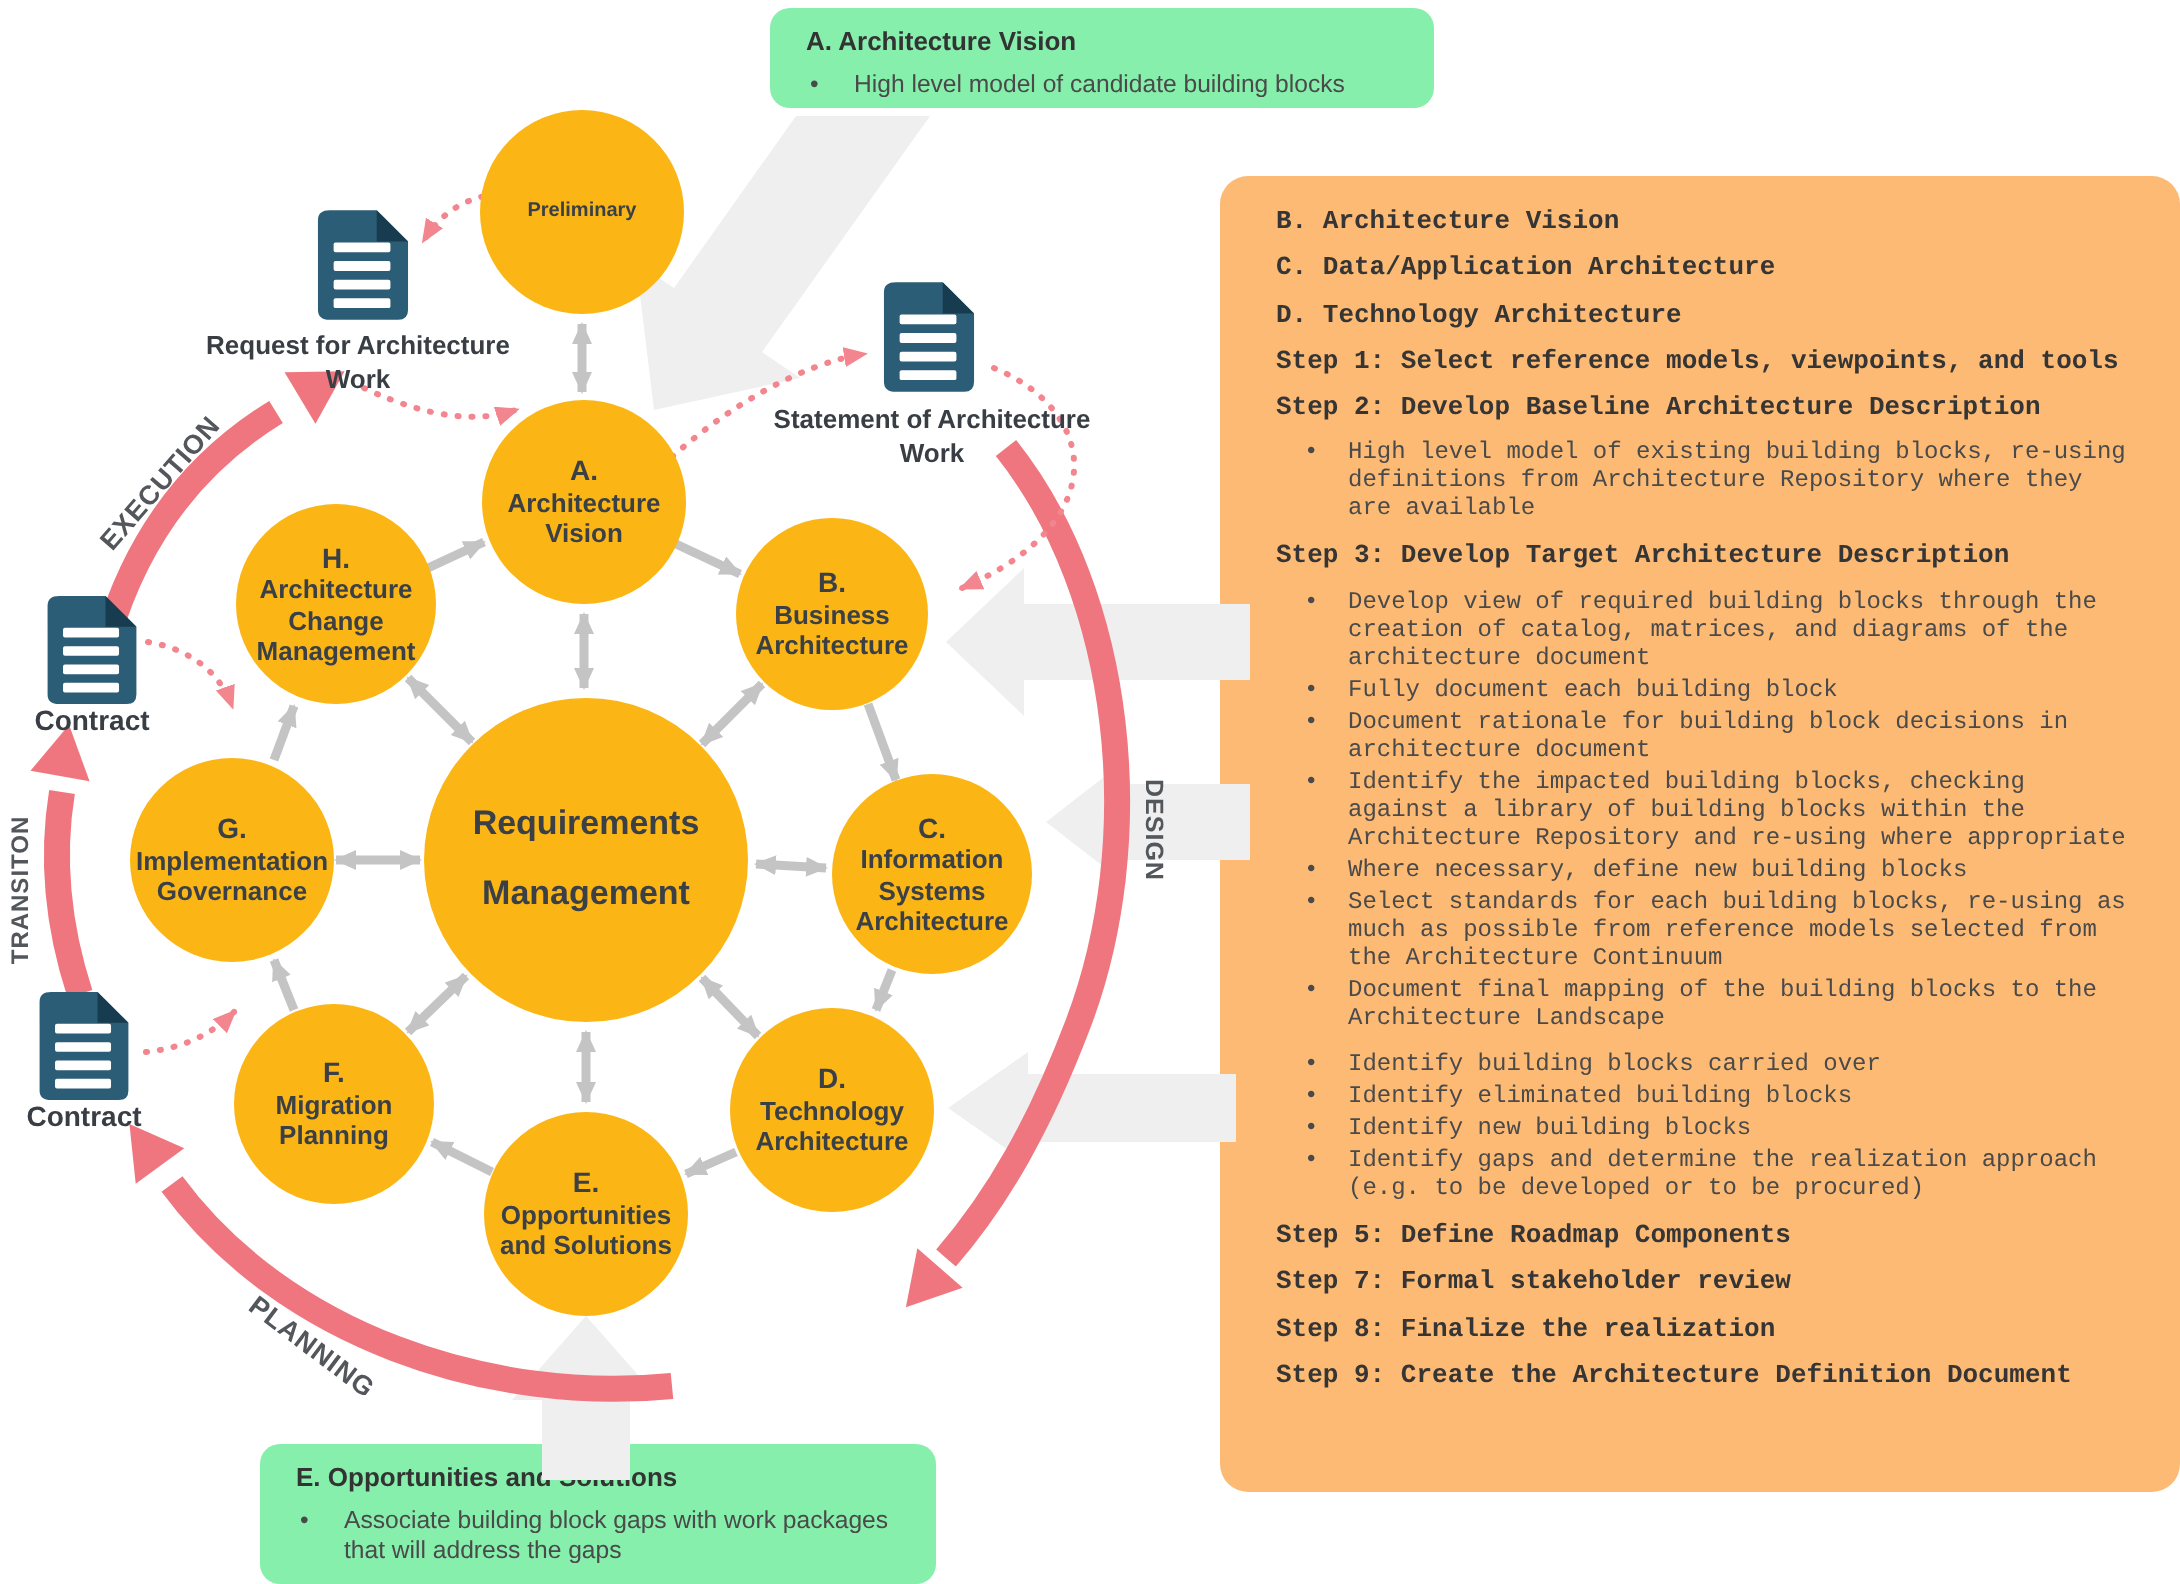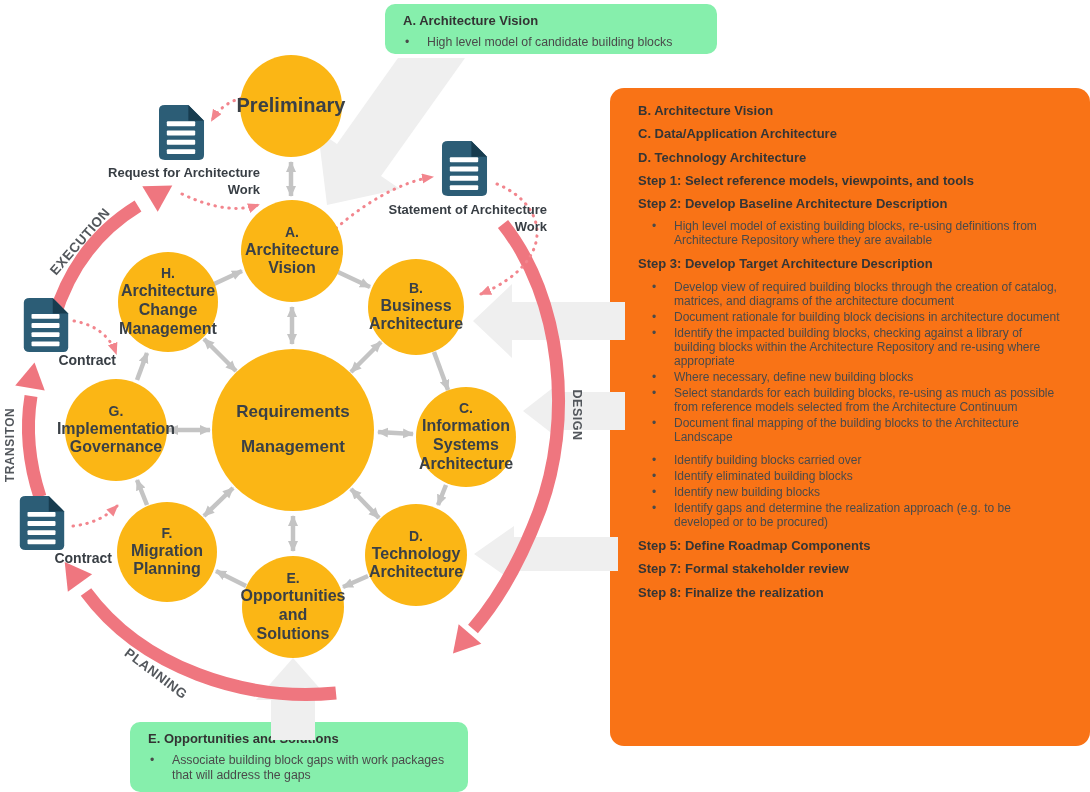--- a/index.html
+++ b/index.html
@@ -1,21 +1,21 @@
 <!DOCTYPE html>
 <html><head>
 <meta charset="utf-8">
 <style>
   html,body{margin:0;padding:0;background:#fff;}
   #stage{position:relative;width:1090px;height:792px;overflow:hidden;
          font-family:"Liberation Sans",sans-serif;background:#fff;}
   
   .panel{position:absolute;left:610px;top:88px;width:480px;height:658px;
-         background:#f97316;border-radius:14px;box-sizing:border-box;
-         padding:15px 24px 12px 28px;overflow:hidden;}
+         background:#fdba74;border-radius:14px;box-sizing:border-box;
+         padding:15px 24px 12px 28px;overflow:hidden;font-family:Liberation Mono, monospace;}
   .ph{font-size:13px;font-weight:bold;color:#353535;line-height:1.25;margin:7px 0;}
   .ph:first-child{margin-top:0;}
   .plist{list-style:none;margin:2px 0 9px;padding:0 0 0 14px;}
   .plist li{position:relative;padding-left:22px;font-size:12px;line-height:1.17;
             color:#4a4a4a;margin:0 0 2px;}
   .plist li::before{content:"\2022";position:absolute;left:0;top:0;color:#4a4a4a;}
   .callout{position:absolute;background:#86efac;border-radius:10px;box-sizing:border-box;
            padding:9px 18px;}
   .callout .ct{font-size:13px;font-weight:bold;color:#333;margin:0 0 7px;}
   .callout .plist{margin:0;padding-left:2px;}
@@ -23,27 +23,27 @@
   #callout-top{left:385px;top:4px;width:332px;height:50px;}
   #callout-bottom{left:130px;top:722px;width:338px;height:70px;}
   
   #vectors{position:absolute;left:0;top:0;}
   
   .circle{position:absolute;border-radius:50%;background:#fbb615;
           display:flex;flex-direction:column;align-items:center;justify-content:center;
           text-align:center;color:#3a4046;}
   .c-letter{font-size:14px;font-weight:bold;line-height:1.2;}
   .c-letter:empty{display:none;}
-  .c-name{font-size:16px;font-weight:bold;line-height:1.18;padding:0 8px;}
-  .circle.big-label .c-name{font-size:20px;}
+  .c-name{font-size:13px;font-weight:bold;line-height:1.18;padding:0 8px;}
+  .circle.big-label .c-name{font-size:10px;}
   .circle.hub .c-name{font-size:17px;line-height:2.05;padding:0 14px;}
   
   .doc{position:absolute;}
   .doc-label{position:absolute;font-size:13px;font-weight:bold;color:#383e44;
-             text-align:right;line-height:1.3;}
+             text-align:center;line-height:1.3;}
   
   .arc-label{position:absolute;font-weight:bold;color:#53575c;letter-spacing:0.5px;
              text-align:center;white-space:nowrap;}
 </style>
 </head>
 <body>
 
 <div id="stage">
 
   <div class="panel">
@@ -52,35 +52,37 @@
         <div class="ph">C. Data/Application Architecture</div>
         <div class="ph">D. Technology Architecture</div>
         <div class="ph">Step 1: Select reference models, viewpoints, and tools</div>
         <div class="ph">Step 2: Develop Baseline Architecture Description</div>
         <ul class="plist">
           <li>High level model of existing building blocks, re-using definitions from Architecture Repository where they are available</li>
         </ul>
         <div class="ph">Step 3: Develop Target Architecture Description</div>
         <ul class="plist">
           <li>Develop view of required building blocks through the creation of catalog, matrices, and diagrams of the architecture document</li>
+          <li>Fully document each building block</li>
           <li>Document rationale for building block decisions in architecture document</li>
           <li>Identify the impacted building blocks, checking against a library of building blocks within the Architecture Repository and re-using where appropriate</li>
           <li>Where necessary, define new building blocks</li>
           <li>Select standards for each building blocks, re-using as much as possible from reference models selected from the Architecture Continuum</li>
           <li>Document final mapping of the building blocks to the Architecture Landscape</li>
         </ul>
         <ul class="plist">
           <li>Identify building blocks carried over</li>
           <li>Identify eliminated building blocks</li>
           <li>Identify new building blocks</li>
           <li>Identify gaps and determine the realization approach (e.g. to be developed or to be procured)</li>
         </ul>
         <div class="ph">Step 5: Define Roadmap Components</div>
         <div class="ph">Step 7: Formal stakeholder review</div>
         <div class="ph">Step 8: Finalize the realization</div>
+        <div class="ph">Step 9: Create the Architecture Definition Document</div>
       </div>
   </div>
 
   <div class="callout" id="callout-top">
     <div class="ct">A. Architecture Vision</div>
     <ul class="plist">
       <li>High level model of candidate building blocks</li>
     </ul>
   </div>
 

